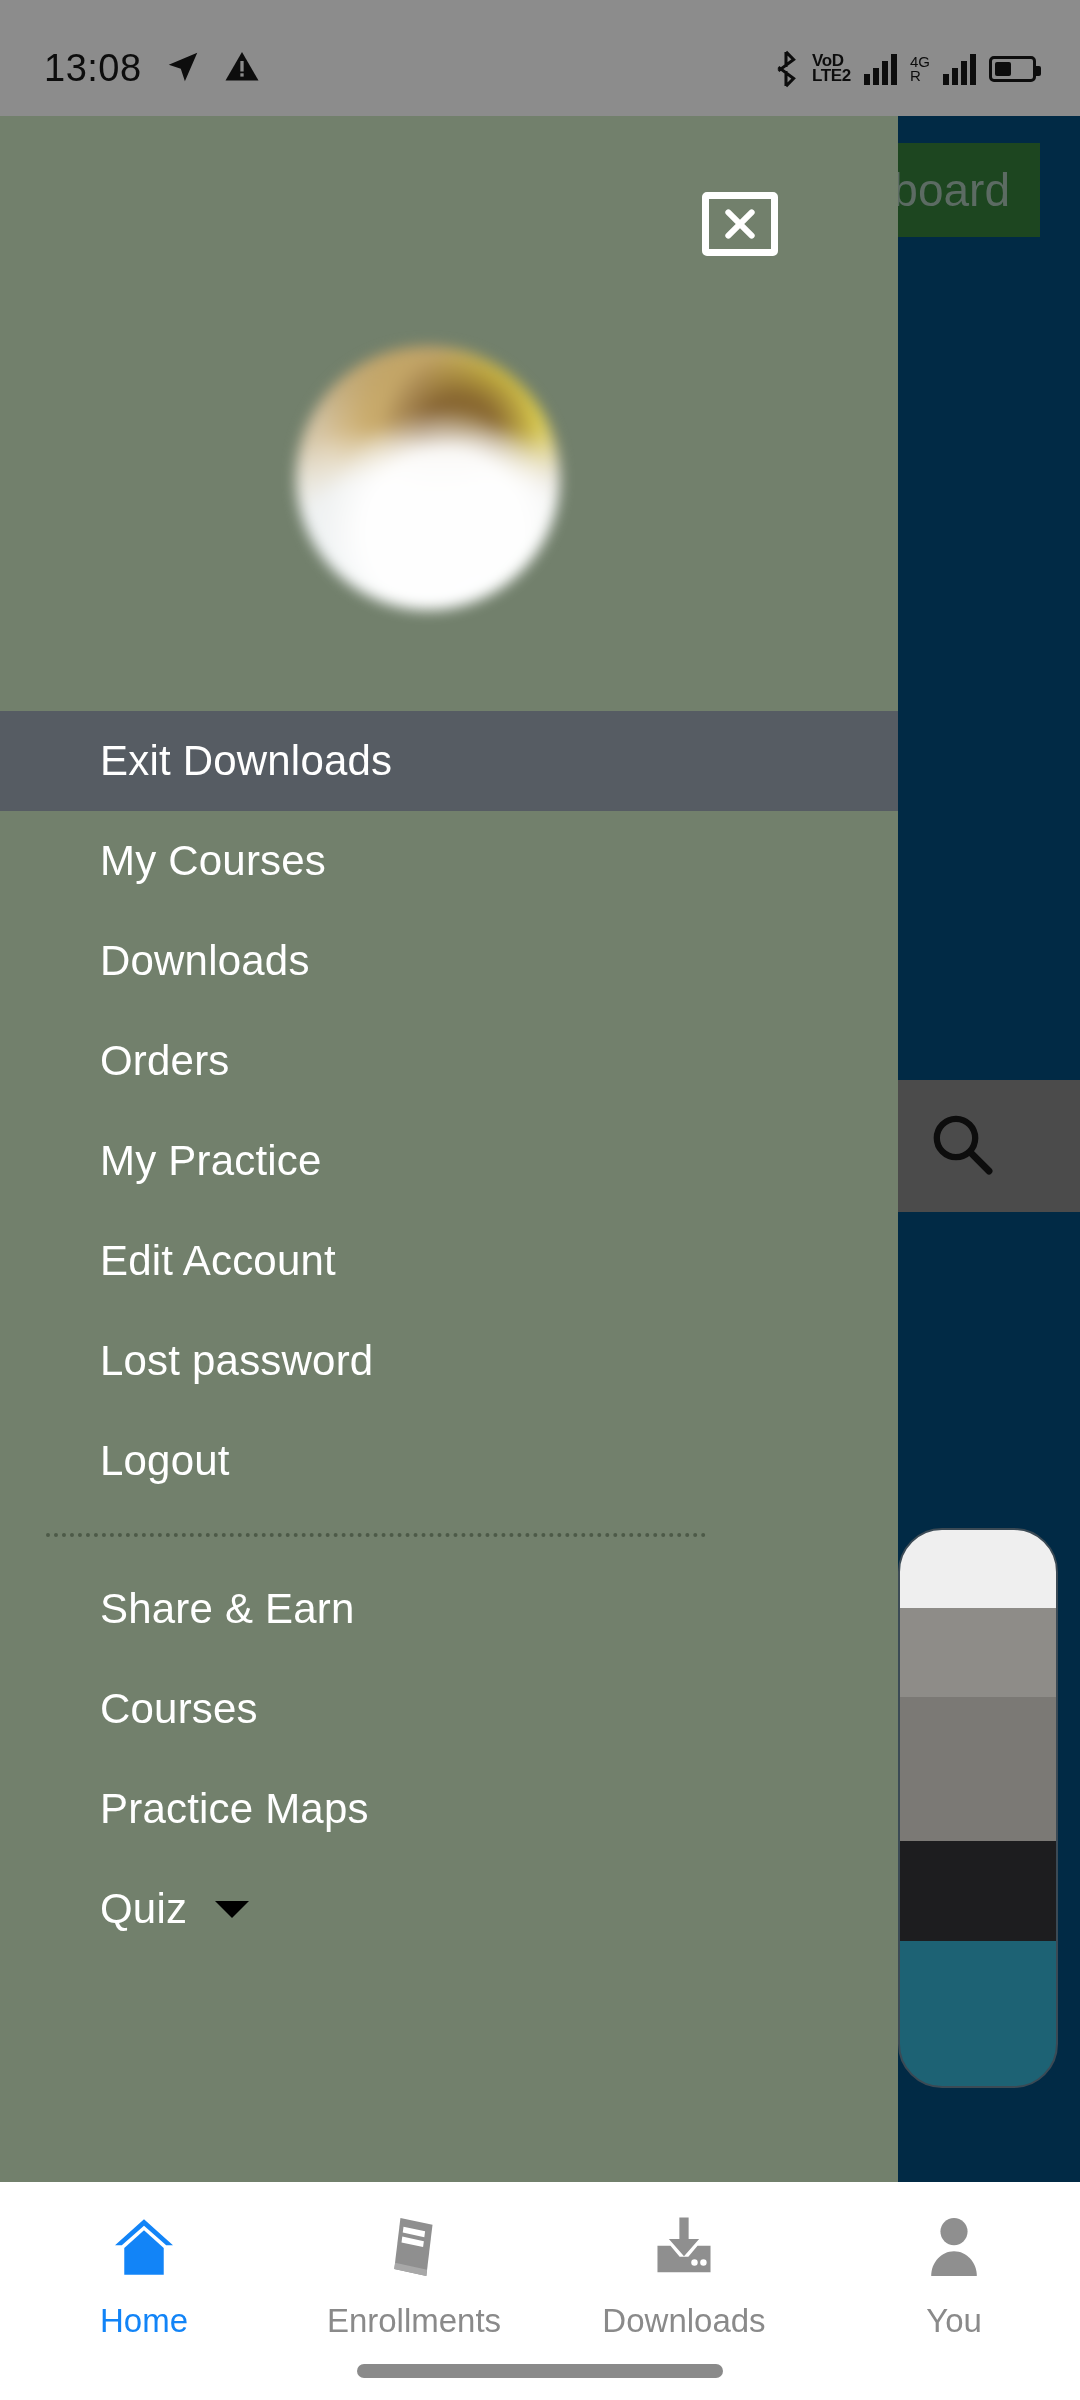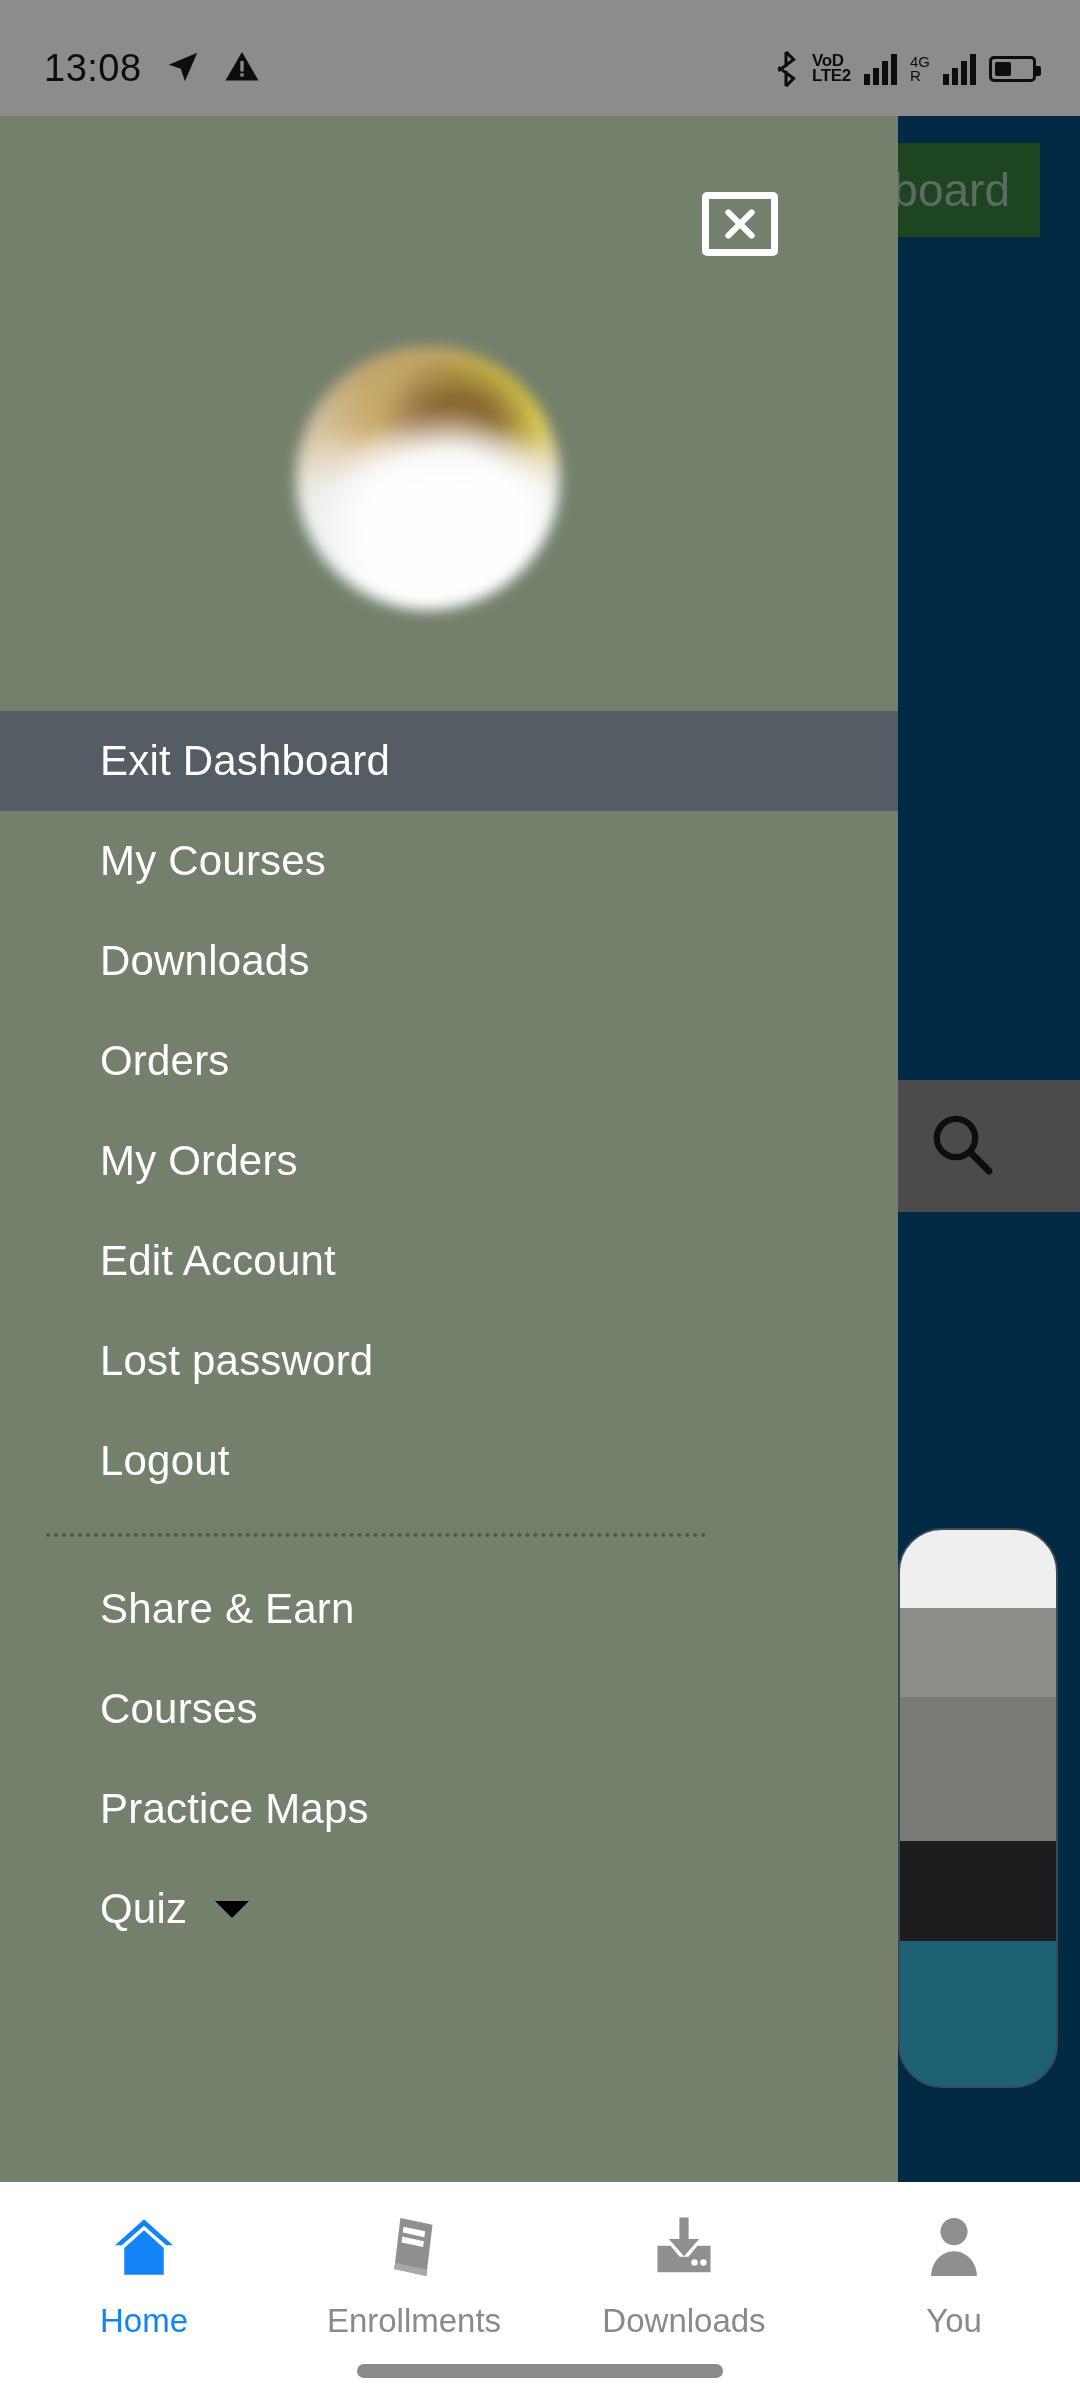--- a/index.html
+++ b/index.html
@@ -187,33 +187,33 @@
             <path d="M5 5 19 19M19 5 5 19" stroke="#ffffff" stroke-width="3.6" stroke-linecap="round"></path>
           </svg>
       </span>
     </div>
 
     <div id="avatar"></div>
 
     <div id="menu" style="top:595px">
       <div id="menu-primary">
           <div class="mi active">
-            <span>Exit Dashboard</span>
+            <span>Exit Downloads</span>
           </div>
           <div class="mi">
             <span>My Courses</span>
           </div>
           <div class="mi">
             <span>Downloads</span>
           </div>
           <div class="mi">
             <span>Orders</span>
           </div>
           <div class="mi">
-            <span>My Orders</span>
+            <span>My Practice</span>
           </div>
           <div class="mi">
             <span>Edit Account</span>
           </div>
           <div class="mi">
             <span>Lost password</span>
           </div>
           <div class="mi">
             <span>Logout</span>
           </div>

